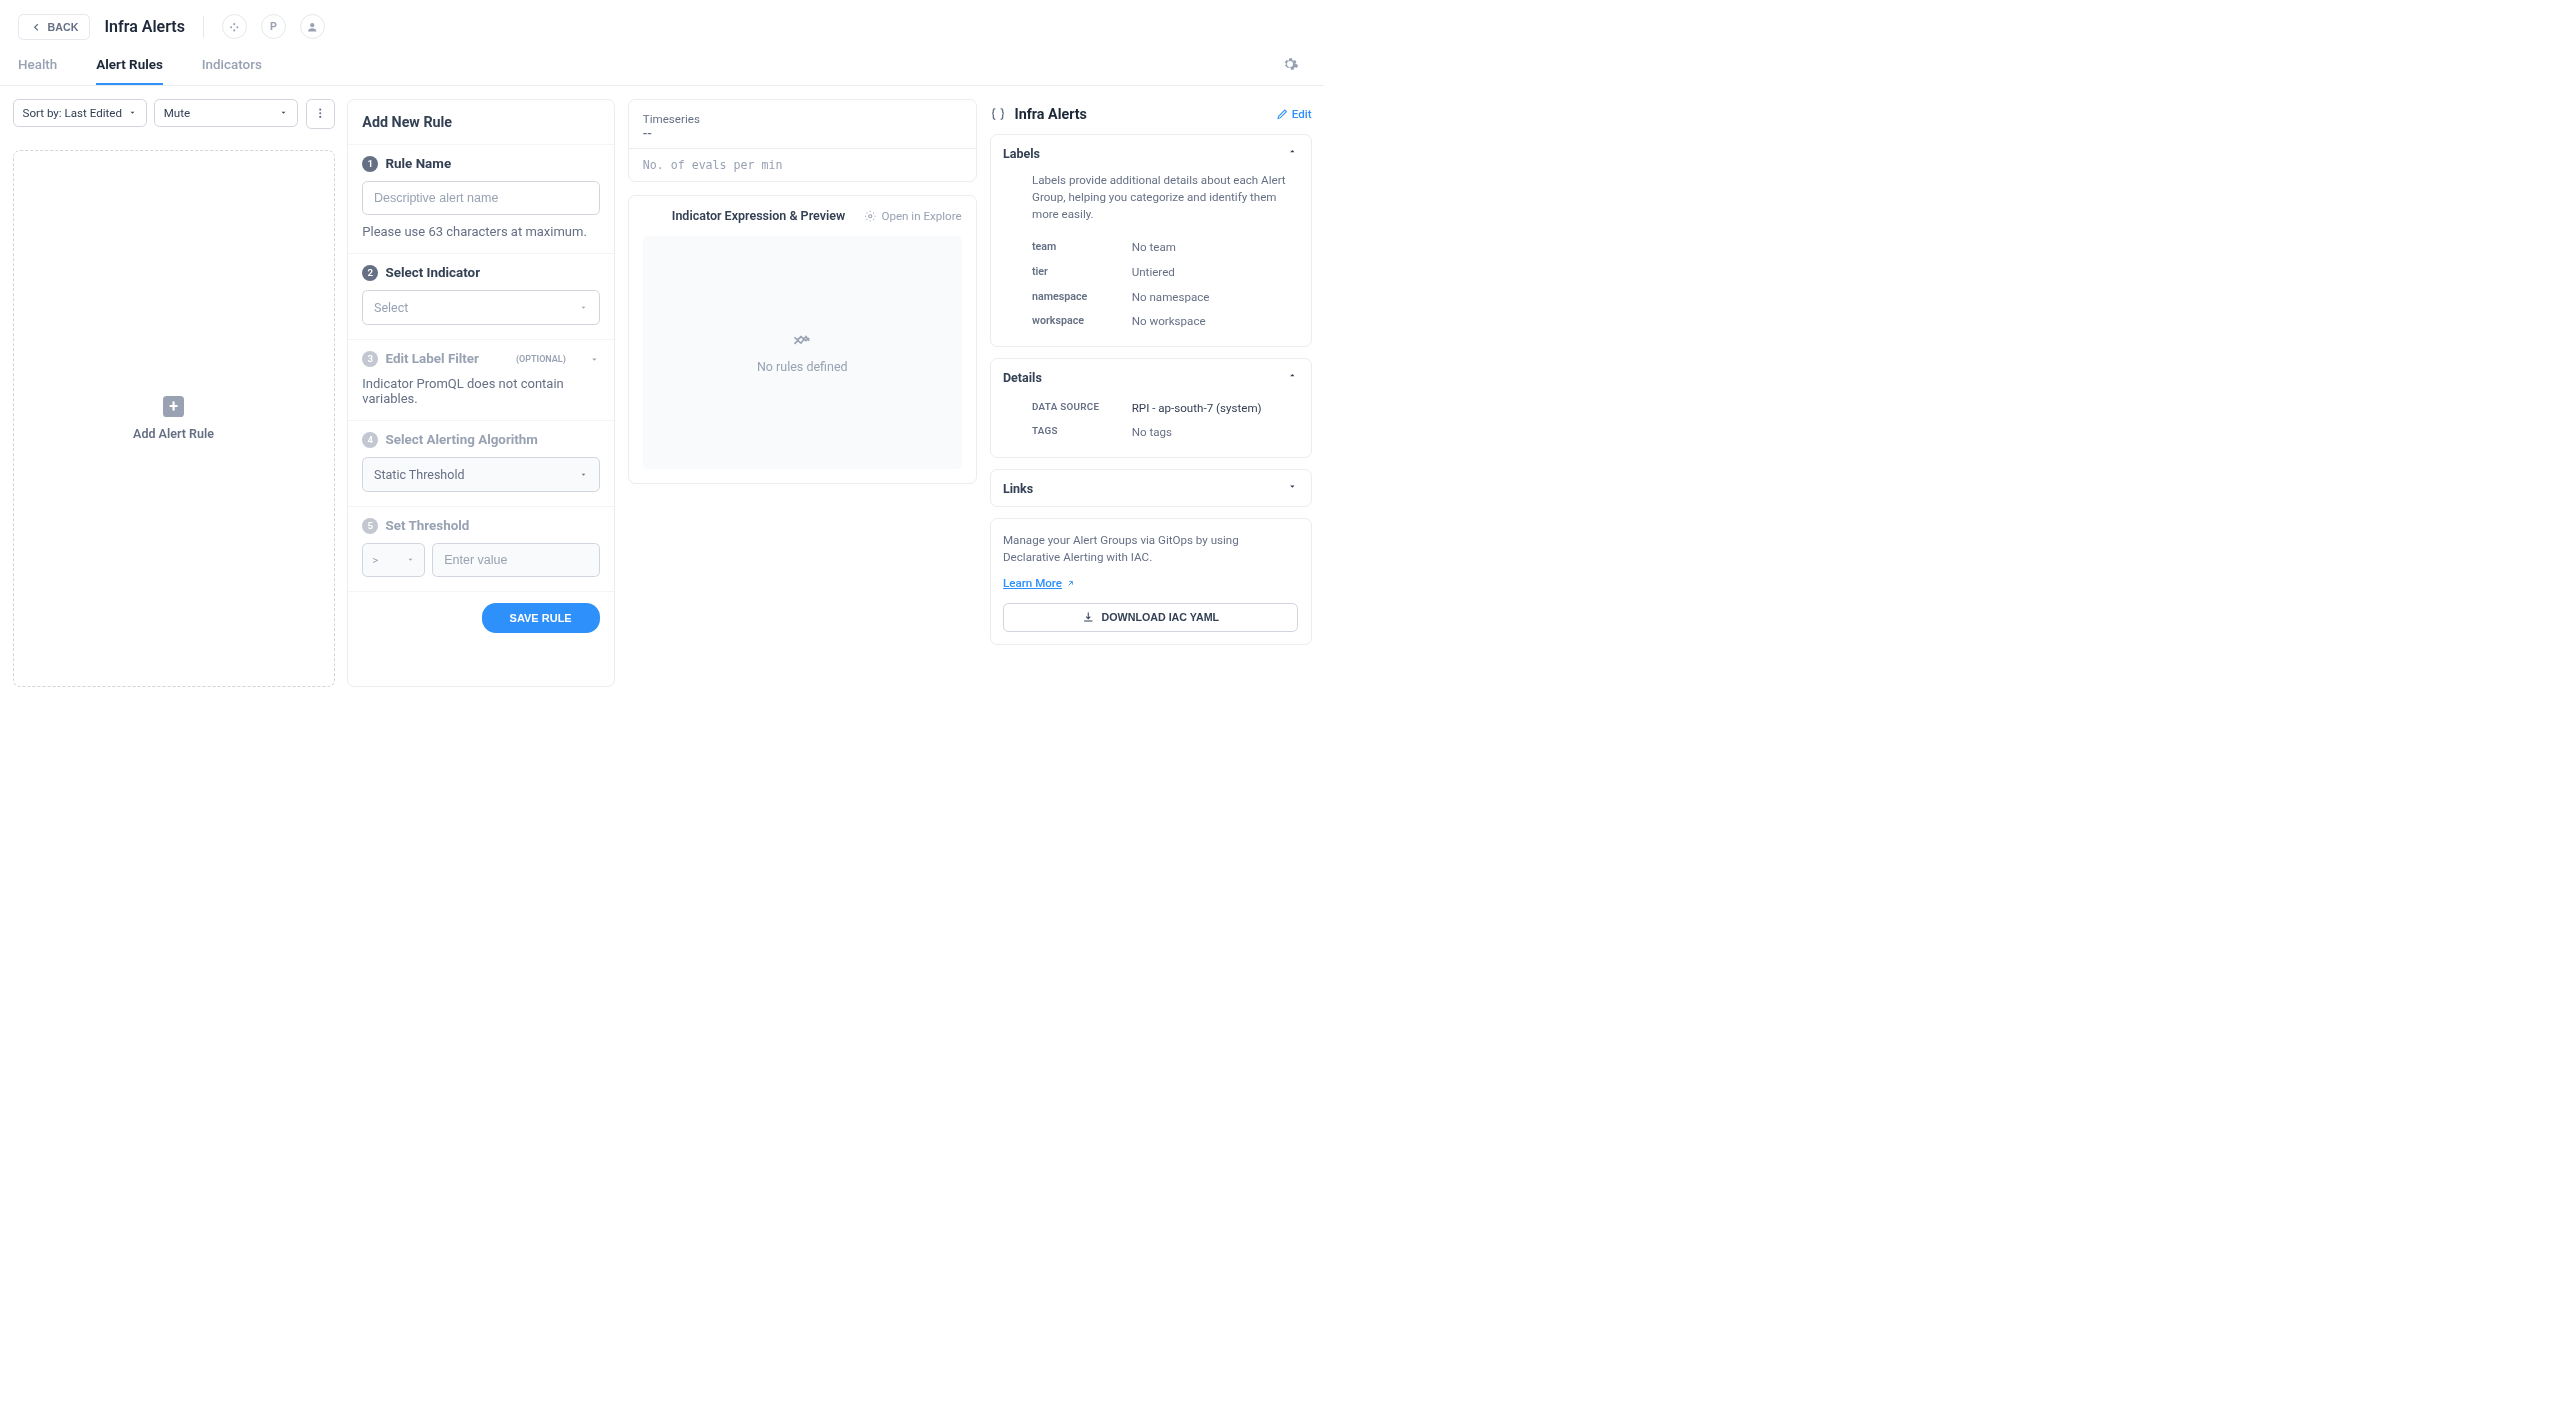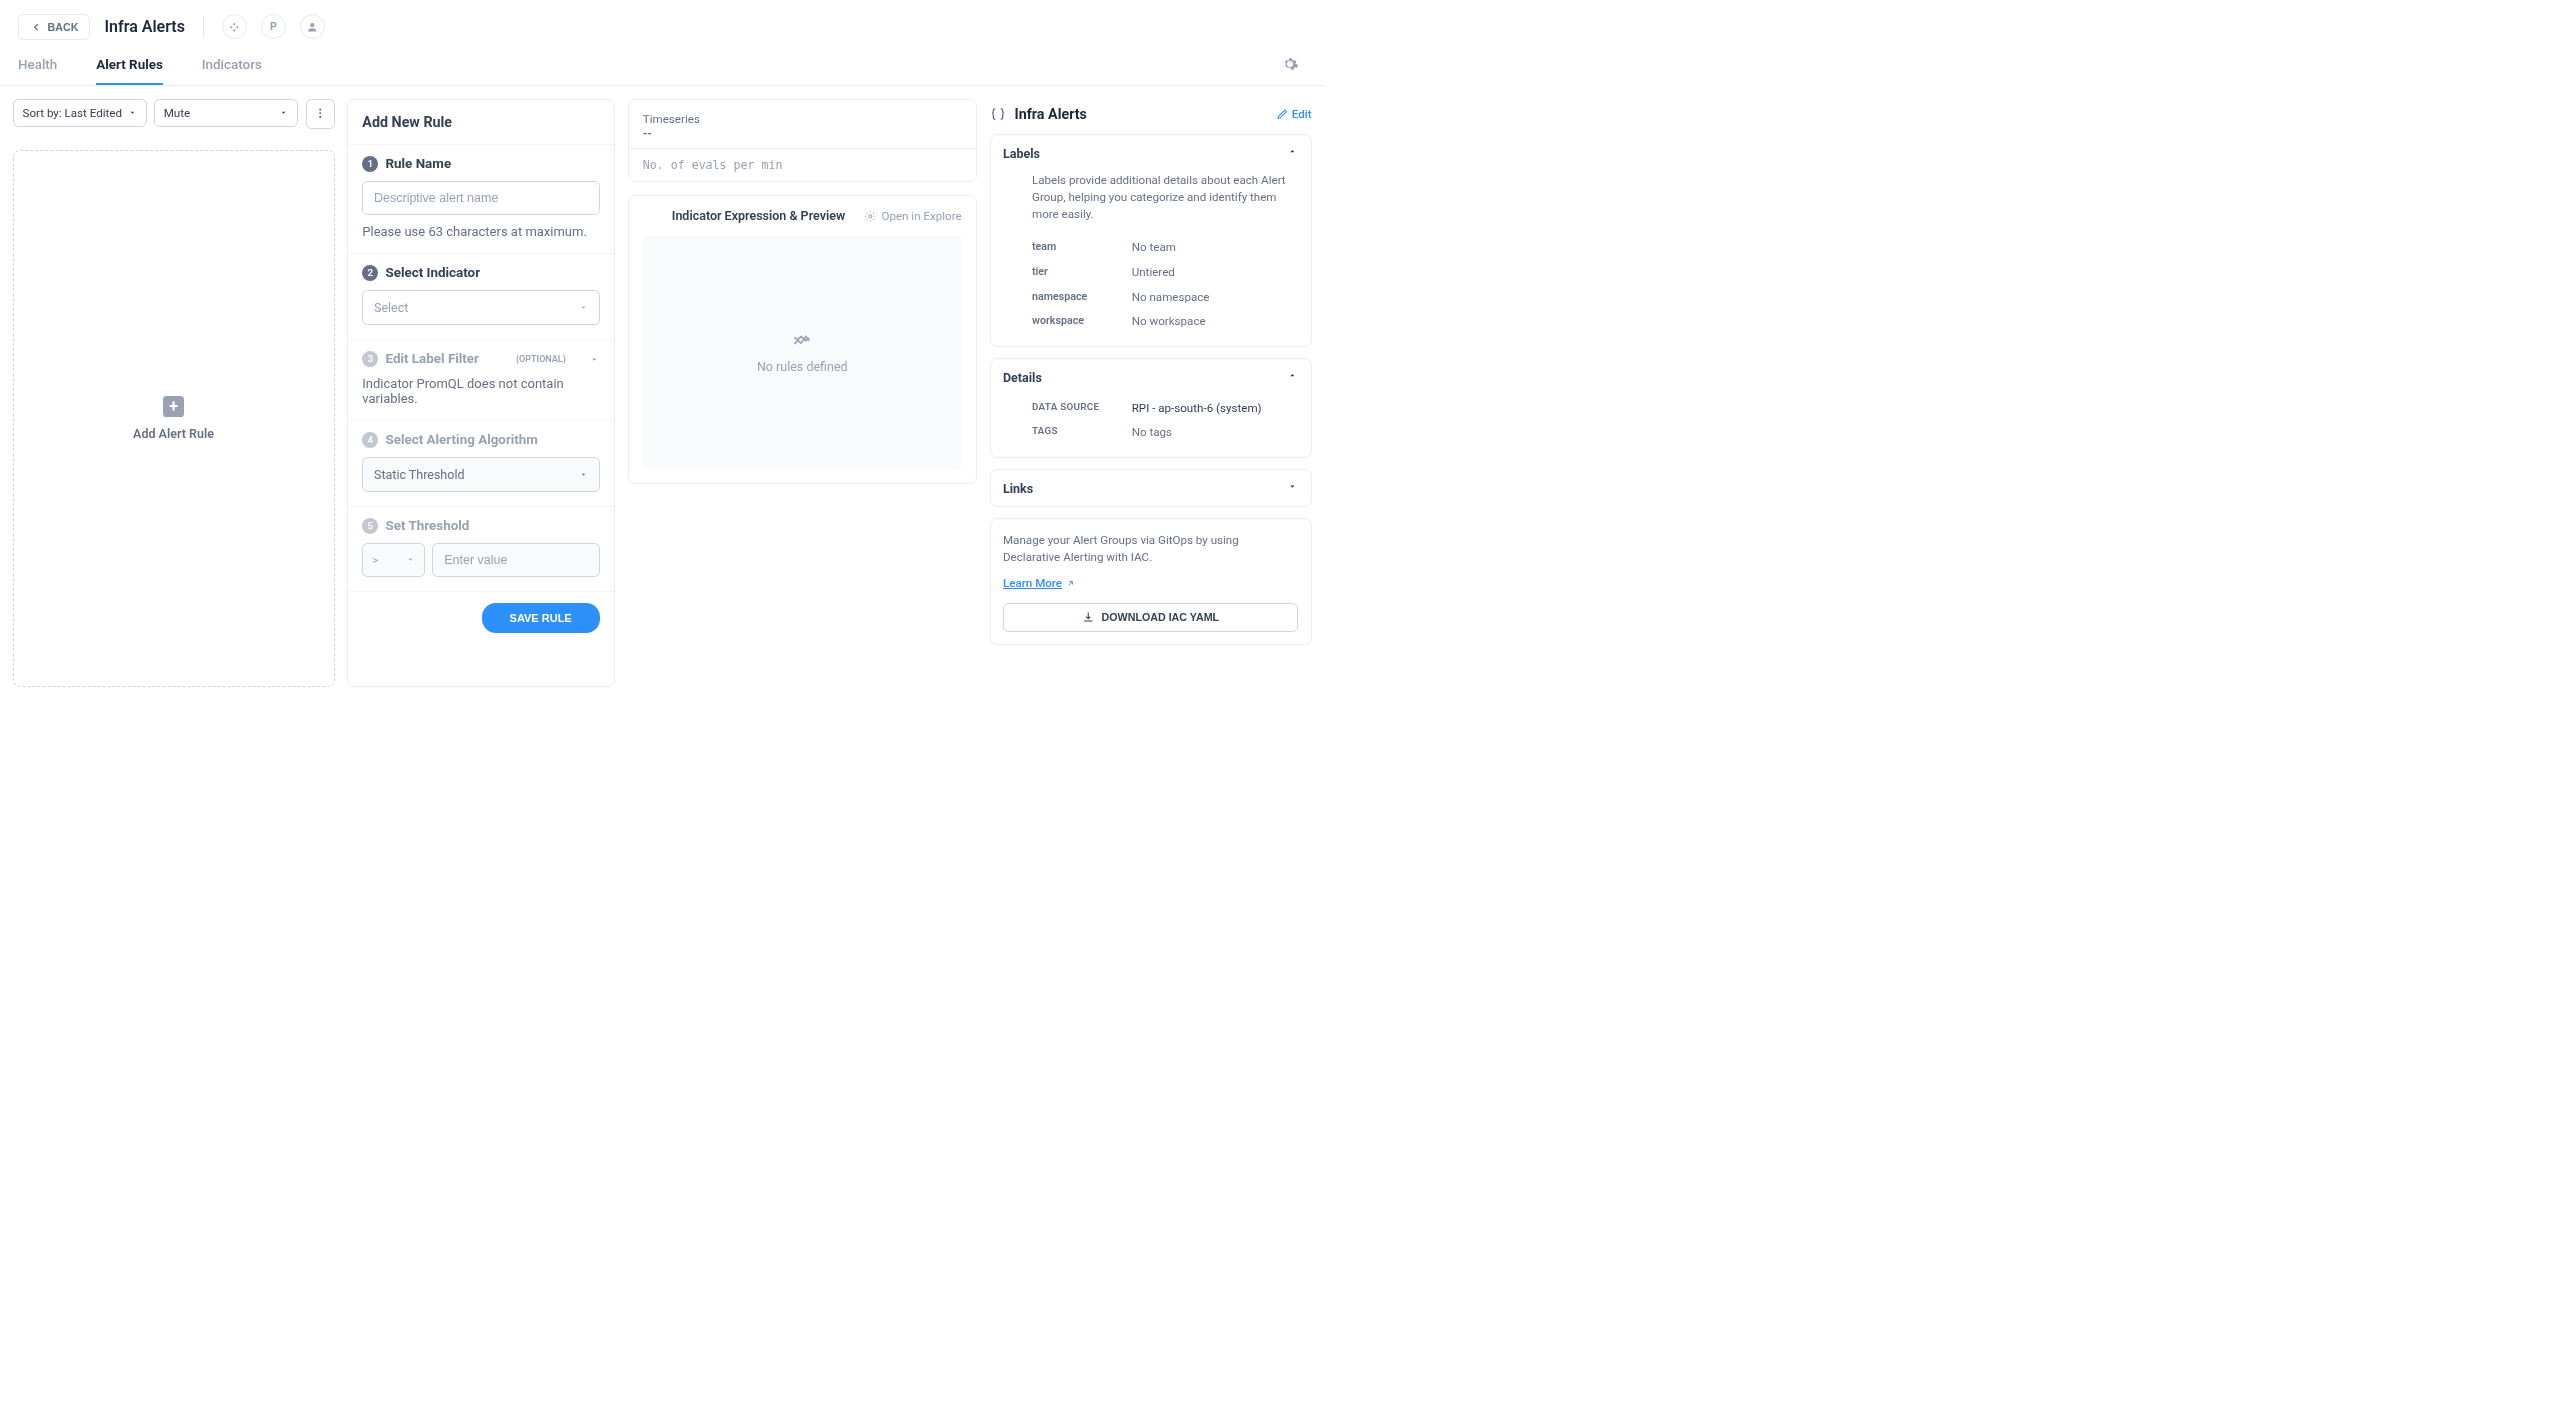--- a/index.html
+++ b/index.html
@@ -608,21 +608,21 @@
     <div class="card">
       <div class="card-head">
         <span>Details</span>
         <svg width="10.7" height="10.7" viewBox="0 0 24 24" fill="currentColor">
             <path d="M7 14l5-5 5 5z"></path>
           </svg>
       </div>
       <div class="card-body">
         <div class="kv-row upper">
           <div class="k">DATA SOURCE</div>
-          <div class="v" style="color:#344054">RPI - ap-south-6 (system)</div>
+          <div class="v" style="color:#344054">RPI - ap-south-7 (system)</div>
         </div>
         <div class="kv-row upper">
           <div class="k">TAGS</div>
           <div class="v">No tags</div>
         </div>
       </div>
     </div>
 
     <div class="card">
       <div class="card-head">

